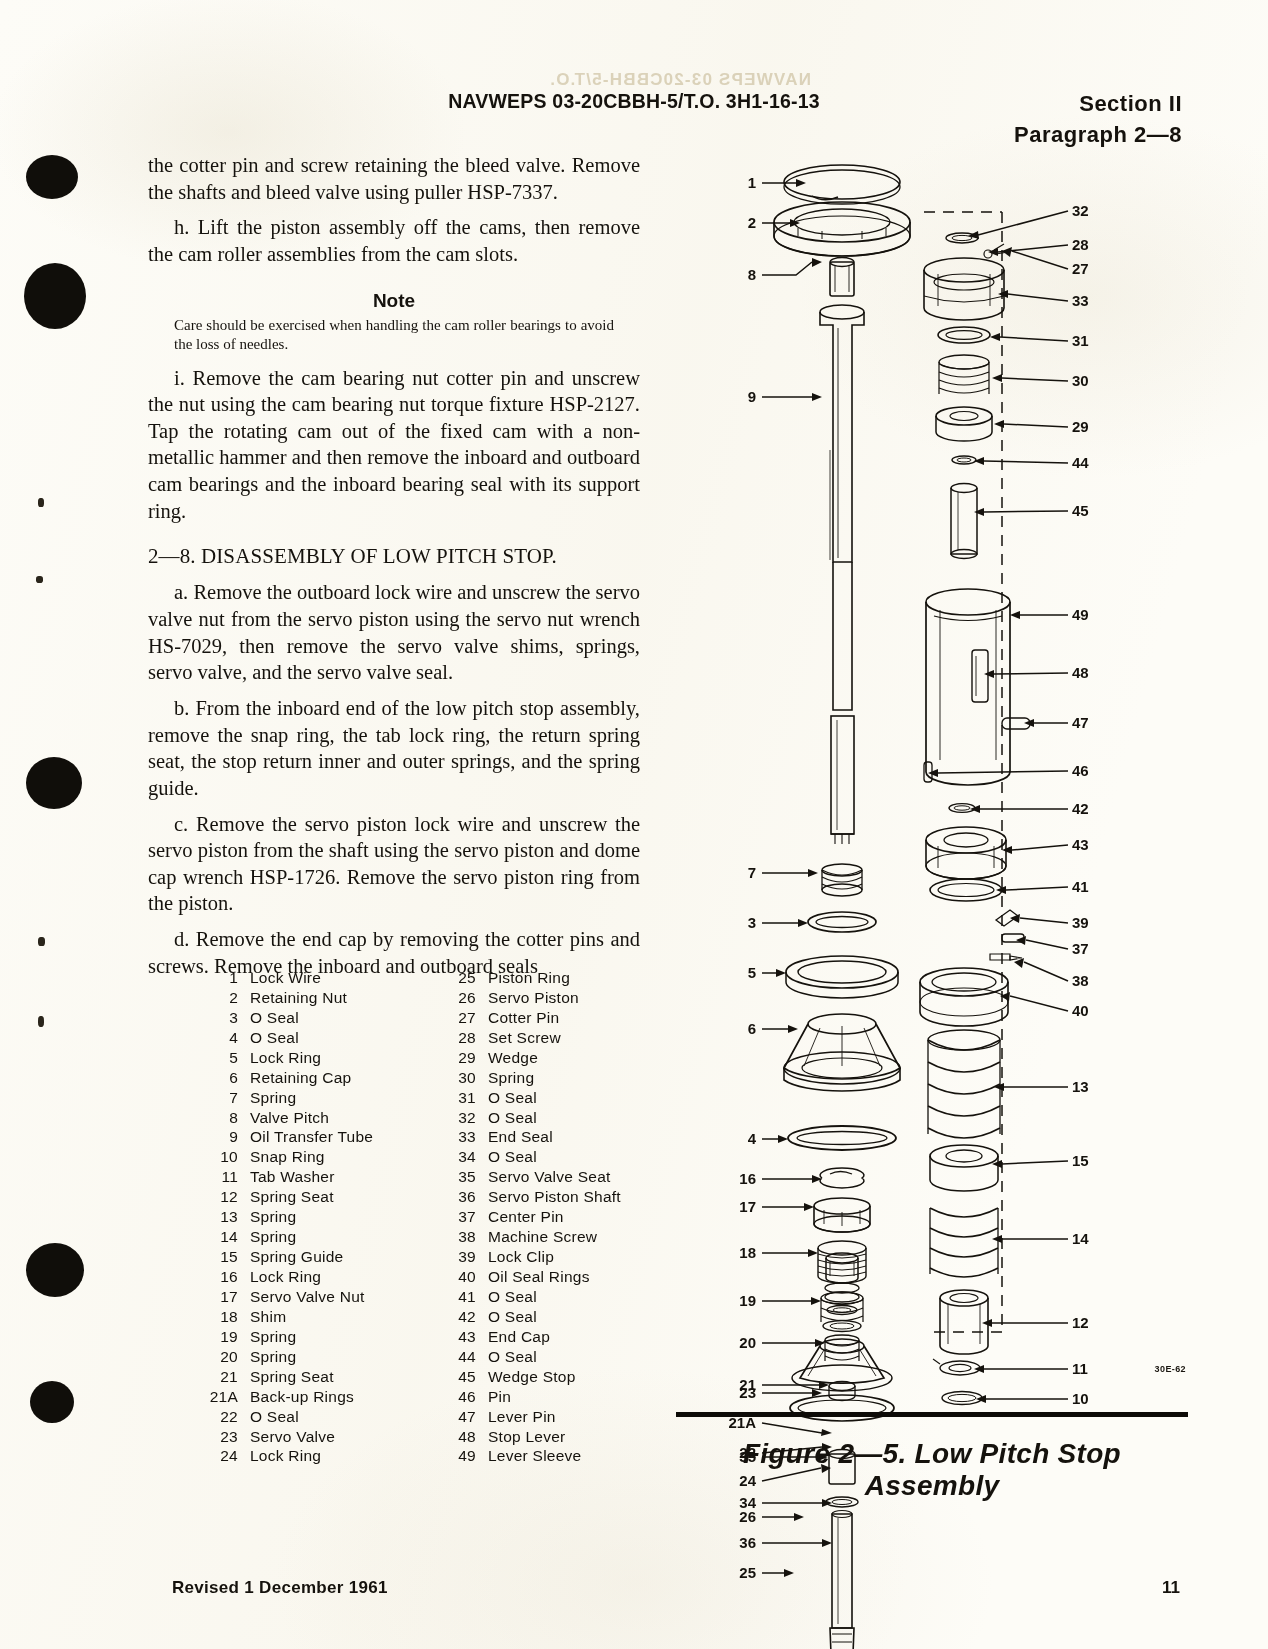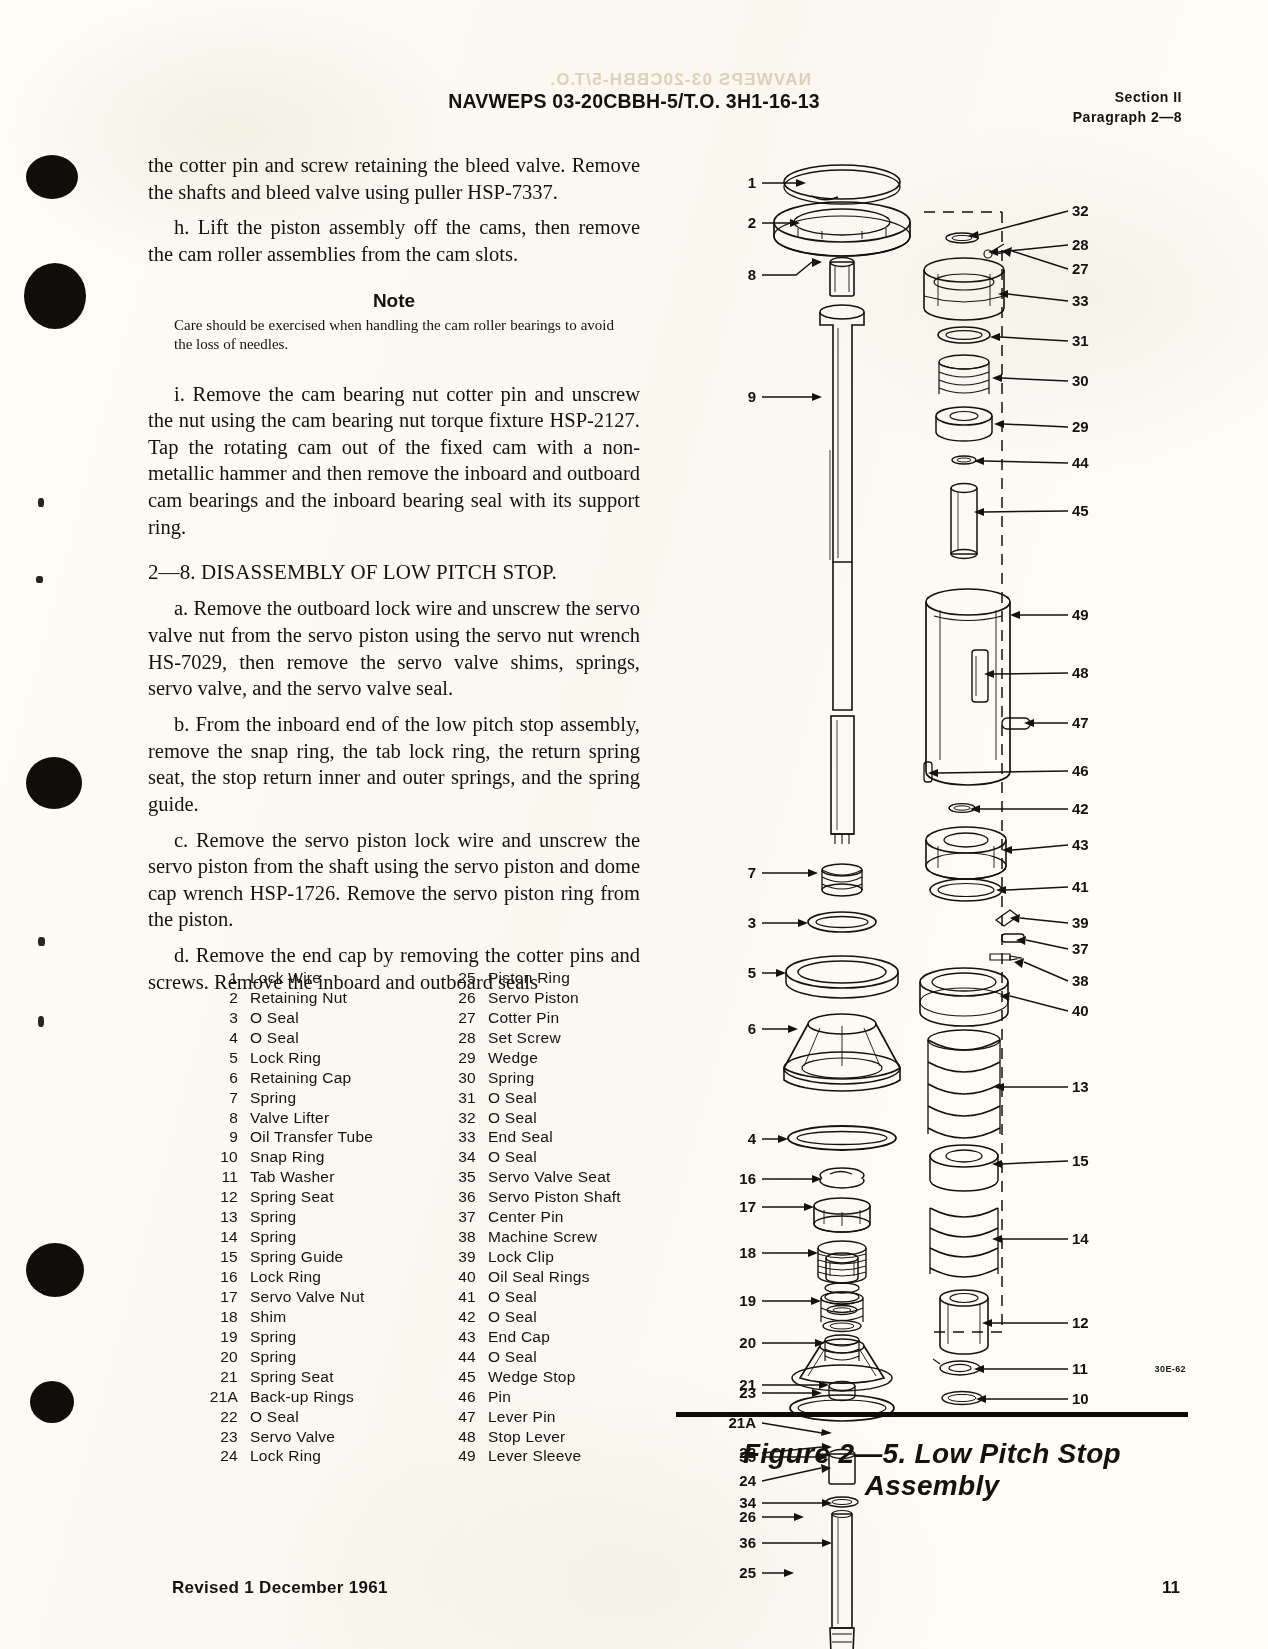--- a/index.html
+++ b/index.html
@@ -68,21 +68,21 @@
     font-size: 19.5px;
     letter-spacing: .2px;
   }
   .hdr-right {
     position: absolute;
     right: 86px;
     top: 88px;
     text-align: right;
     font-family: "Liberation Sans", sans-serif;
     font-weight: bold;
-    font-size: 14px;
+    font-size: 22px;
     line-height: 1.42;
     letter-spacing: .5px;
   }
 
   
   .col-left {
     position: absolute;
     left: 148px;
     top: 152px;
     width: 492px;
@@ -91,21 +91,21 @@
     font-size: 20.5px;
     line-height: 1.30;
     text-align: justify;
     text-justify: inter-word;
     margin: 0 0 9px 0;
     hyphens: none;
   }
   .para.cont { text-indent: 0; }
   .para.ind { text-indent: 26px; }
   .note-block {
-    margin: 22px 0 26px 0;
+    margin: 22px 0 10px 0;
     padding: 0 26px;
   }
   .note-title {
     text-align: center;
     font-family: "Liberation Sans", sans-serif;
     font-weight: bold;
     font-size: 19px;
     margin-bottom: 4px;
   }
   .note-body {
@@ -326,21 +326,21 @@
           <span class="pl-lbl">Spring</span>
         </div>
         <div class="pl-colB">
           <span class="pl-num">31</span>
           <span class="pl-lbl">O Seal</span>
         </div>
       </div>
       <div class="parts-row">
         <div class="pl-colA">
           <span class="pl-num">8</span>
-          <span class="pl-lbl">Valve Lifter</span>
+          <span class="pl-lbl">Valve Pitch</span>
         </div>
         <div class="pl-colB">
           <span class="pl-num">32</span>
           <span class="pl-lbl">O Seal</span>
         </div>
       </div>
       <div class="parts-row">
         <div class="pl-colA">
           <span class="pl-num">9</span>
           <span class="pl-lbl">Oil Transfer Tube</span>

